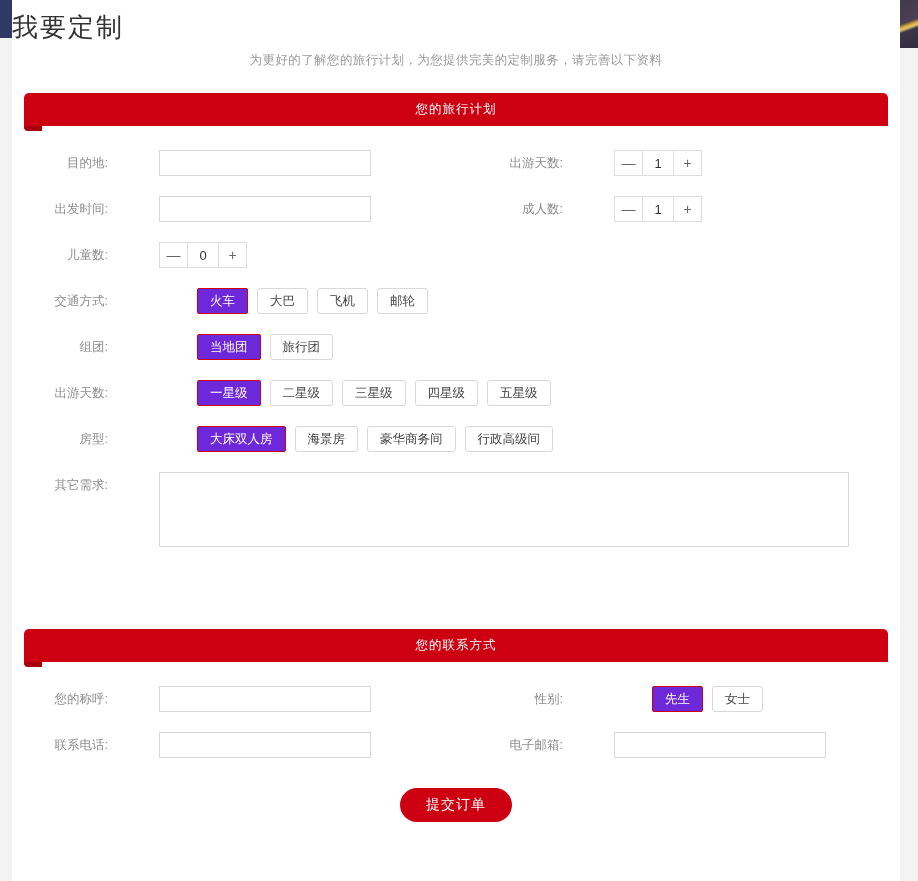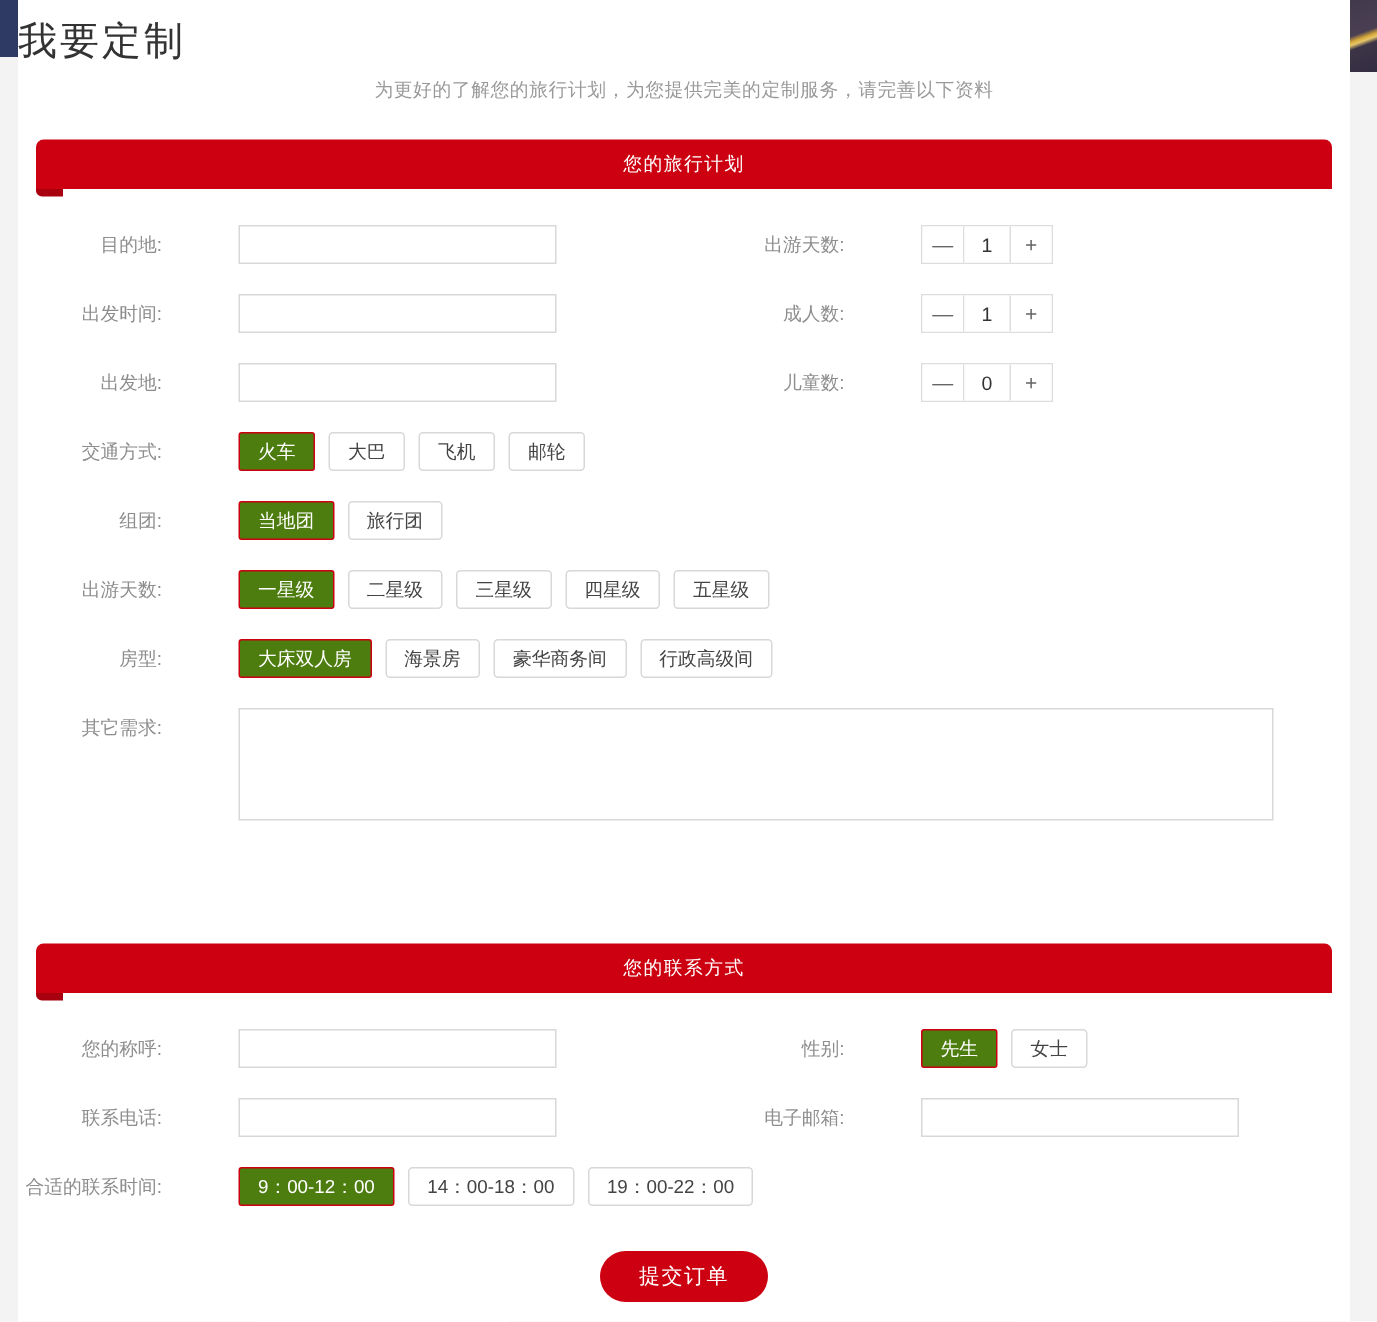--- a/index.html
+++ b/index.html
@@ -189,24 +189,25 @@
     color: #444;
     font-size: 12.5px;
     display: flex;
     align-items: center;
     justify-content: center;
     border-radius: 3px;
     cursor: pointer;
     white-space: nowrap;
   }
   .chip.selected {
-    background: #4d7c0f;
+    background: #6d28d9;
     border-color: #cc0011;
     color: #fff;
     border-radius: 2px;
+    margin-left: 38px;
   }
 
   
   .captcha-row { display: flex; align-items: center; }
   .captcha-img {
     width: 70px;
     height: 26px;
     margin-left: 8px;
     background: #f5f3c4;
     position: relative;
@@ -278,24 +279,20 @@
         <div class="label">成人数:</div>
         <div class="stepper">
           <div class="step-btn minus">—</div>
           <div class="step-value">1</div>
           <div class="step-btn plus">+</div>
         </div>
       </div>
     </div>
 
     <div class="row">
-      <div class="col col-left">
-        <div class="label">出发地:</div>
-        <input class="text-field" type="text" placeholder="" style="">
-      </div>
       <div class="col col-right">
         <div class="label">儿童数:</div>
         <div class="stepper">
           <div class="step-btn minus">—</div>
           <div class="step-value">0</div>
           <div class="step-btn plus">+</div>
         </div>
       </div>
     </div>
 
@@ -381,30 +378,20 @@
       <div class="col col-left">
         <div class="label">联系电话:</div>
         <input class="text-field" type="text" placeholder="" style="">
       </div>
       <div class="col col-right">
         <div class="label">电子邮箱:</div>
         <input class="text-field text-field-email" type="text" placeholder="" style="">
       </div>
     </div>
 
-    <div class="row">
-      <div class="col">
-        <div class="label">合适的联系时间:</div>
-        <div class="chips">
-          <div class="chip selected">9：00-12：00</div>
-          <div class="chip">14：00-18：00</div>
-          <div class="chip">19：00-22：00</div>
-        </div>
-      </div>
-    </div>
 
 
     <div class="submit-wrap">
       <button class="submit-btn">提交订单</button>
     </div>
 
   </div>
 
 </div>
 

